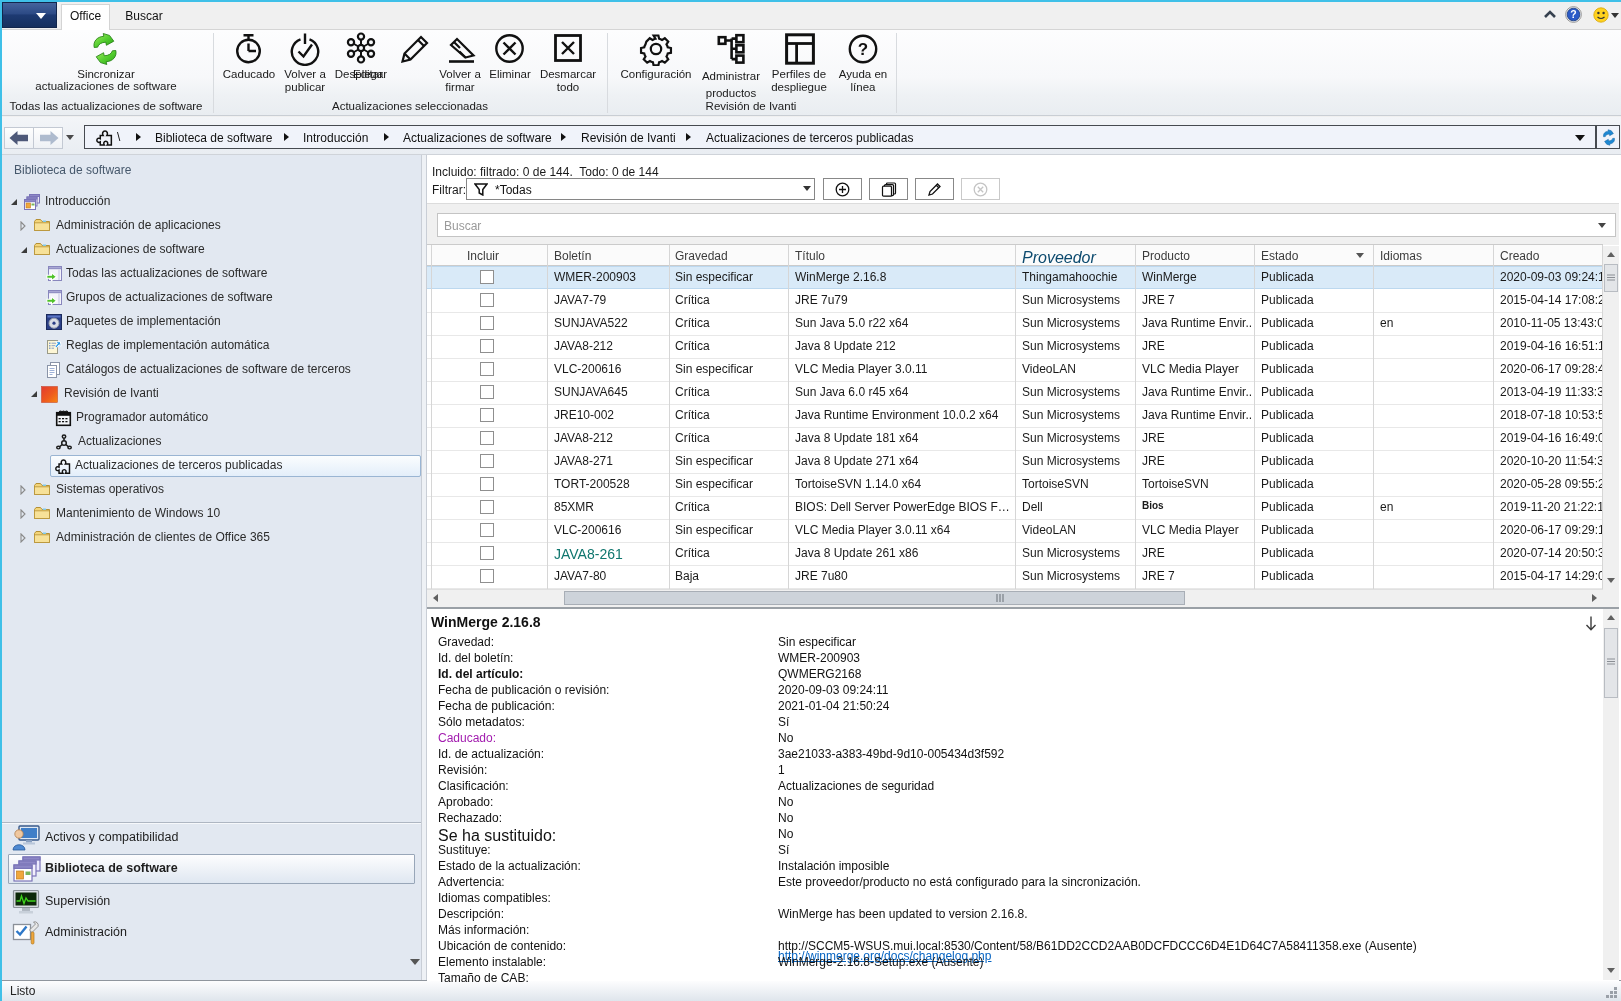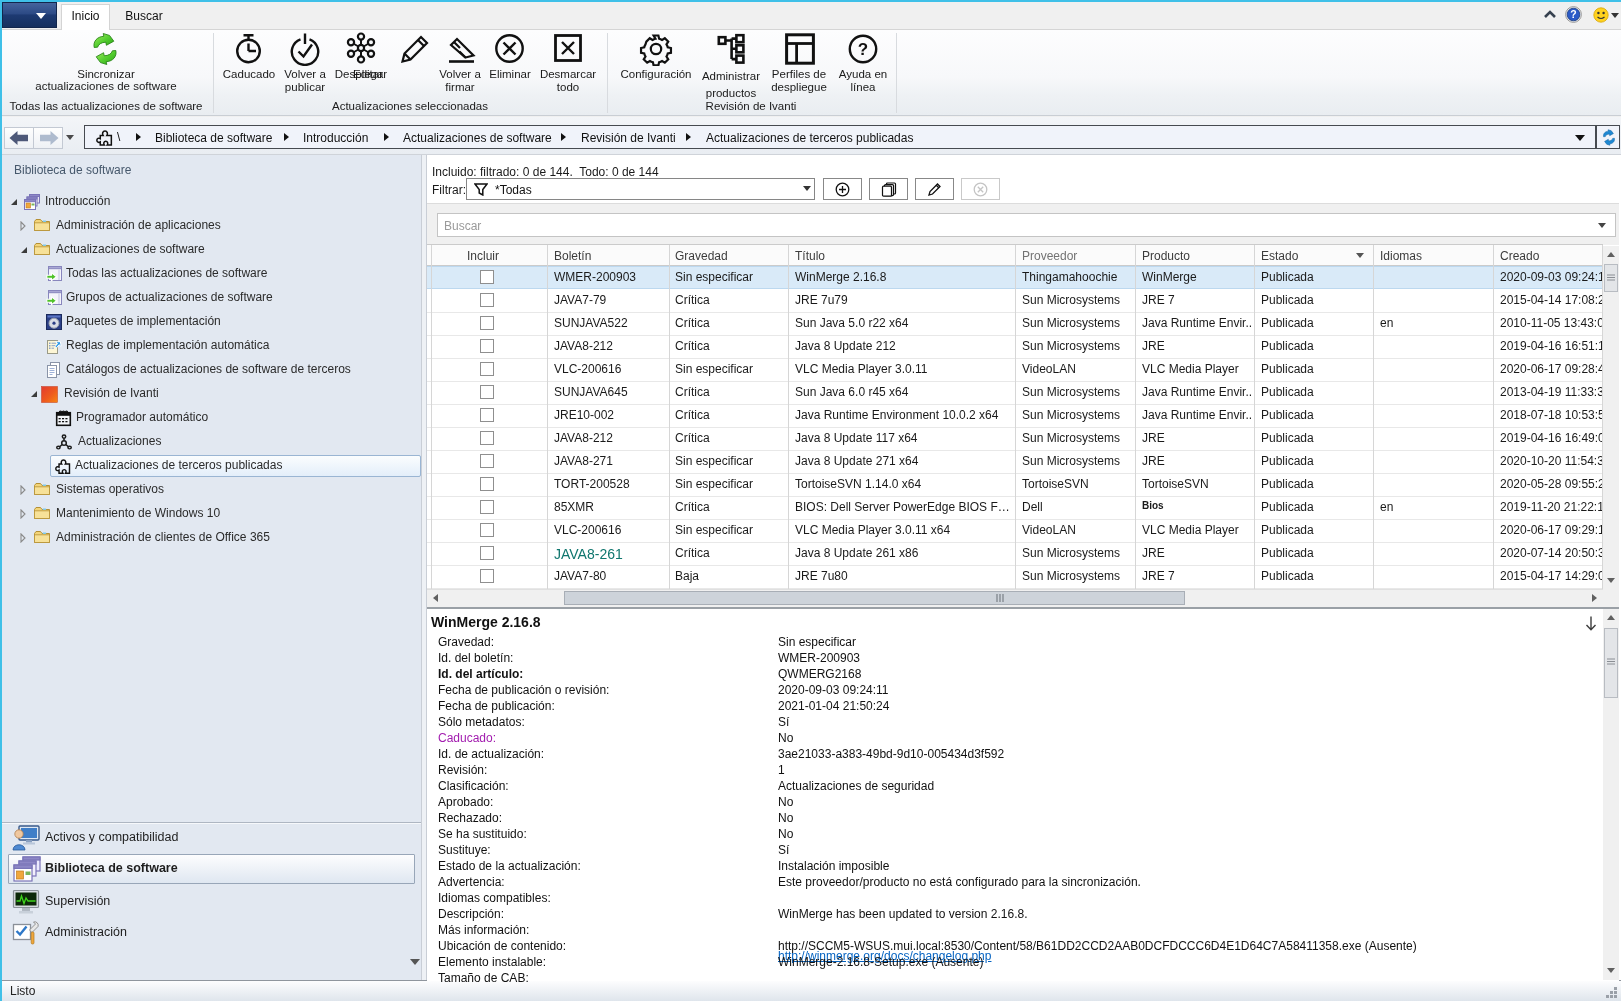--- a/index.html
+++ b/index.html
@@ -7,21 +7,21 @@
 .abs{position:absolute;}
 svg{display:block;}
 </style></head><body>
 <div class="abs" style="left:0;top:0;width:1621px;height:2px;background:#3fc0e8;"></div>
 <div class="abs" style="left:0;top:0;width:2px;height:1001px;background:#3fc0e8;"></div>
 <div class="abs" style="left:1619px;top:155px;width:2px;height:826px;background:#ffffff;"></div>
 <div class="abs" style="left:2px;top:2px;width:1619px;height:28px;background:#f0f0f0;border-bottom:1px solid #d5d5d5;"></div>
 <div class="abs" style="left:2px;top:2px;width:55px;height:26px;background:linear-gradient(180deg,#45639c 0%,#2c4a85 45%,#1d3a72 50%,#16305e 100%);border:1px solid #12264c;"></div>
 <div class="abs" style="left:36px;top:13px;width:0;height:0;border-left:5px solid transparent;border-right:5px solid transparent;border-top:6px solid #fff;"></div>
 <div class="abs" style="left:61px;top:4px;width:49px;height:26px;background:#fff;border:1px solid #d4d4d4;border-bottom:none;"></div>
-<div class="abs" style="left:61px;top:9px;width:49px;height:16px;text-align:center;font-size:12px;color:#111;">Inicio</div>
+<div class="abs" style="left:61px;top:9px;width:49px;height:16px;text-align:center;font-size:12px;color:#111;">Office</div>
 <div class="abs" style="left:118px;top:9px;width:52px;height:16px;text-align:center;font-size:12px;color:#111;">Buscar</div>
 <div class="abs" style="left:1543px;top:10px;width:14px;height:8px;">
     <svg width="14" height="8">
       <path d="M2 7 L7 2 L12 7" stroke="#37414f" stroke-width="2.6" fill="none"></path>
     </svg>
   </div>
 <svg class="abs" style="left:1565px;top:6px;" width="17" height="17">
 <circle cx="8.5" cy="8.5" r="7.9" fill="#e8e8e8" stroke="#9a9a9a" stroke-width="1"></circle>
 <circle cx="8.5" cy="8.5" r="6.3" fill="#2b5bc7" stroke="#17397e" stroke-width="0.8"></circle>
 <text x="8.5" y="12" font-size="10.5" font-weight="bold" fill="#fff" text-anchor="middle" font-family="Liberation Sans">?</text>
@@ -457,21 +457,21 @@
   </div>
 <div class="abs" style="left:427px;top:203px;width:1192px;height:42px;background:#f0f0f0;border-top:1px solid #dcdcdc;"></div>
 <div class="abs" style="left:437px;top:213px;width:1179px;height:24px;background:#fff;border:1px solid #c4c4c4;"></div>
 <div class="abs" style="left:444px;top:219px;font-size:12px;color:#9a9a9a;">Buscar</div>
 <div class="abs" style="left:1598px;top:223px;width:0;height:0;border-left:4.5px solid transparent;border-right:4.5px solid transparent;border-top:5px solid #444;"></div>
 <div class="abs" style="left:427px;top:244px;width:1176px;height:22px;background:#fbfbfb;border-top:1px solid #cbcbcb;border-bottom:1px solid #cbcbcb;"></div>
 <div class="abs" style="left:467px;top:249px;font-size:12px;color:#3c3c3c;">Incluir</div>
 <div class="abs" style="left:554px;top:249px;font-size:12px;color:#3c3c3c;white-space:nowrap;">Boletín</div>
 <div class="abs" style="left:675px;top:249px;font-size:12px;color:#3c3c3c;white-space:nowrap;">Gravedad</div>
 <div class="abs" style="left:795px;top:249px;font-size:12px;color:#3c3c3c;white-space:nowrap;">Título</div>
-<div class="abs" style="left:1022px;top:249px;font-size:12px;color:#737373;white-space:nowrap;">Proveedor</div>
+<div class="abs" style="left:1022px;top:249px;font-size:16px;color:#0c4a6e;white-space:nowrap;font-style:italic;">Proveedor</div>
 <div class="abs" style="left:1142px;top:249px;font-size:12px;color:#3c3c3c;white-space:nowrap;">Producto</div>
 <div class="abs" style="left:1261px;top:249px;font-size:12px;color:#3c3c3c;white-space:nowrap;">Estado</div>
 <div class="abs" style="left:1380px;top:249px;font-size:12px;color:#3c3c3c;white-space:nowrap;">Idiomas</div>
 <div class="abs" style="left:1500px;top:249px;font-size:12px;color:#3c3c3c;white-space:nowrap;">Creado</div>
 <div class="abs" style="left:1356px;top:253px;width:0;height:0;border-left:4.5px solid transparent;border-right:4.5px solid transparent;border-top:5px solid #555;"></div>
 <div class="abs" style="left:427px;top:266px;width:1176px;height:23px;background:#d9eaf8;border-top:1px solid #bcd8ef;border-bottom:1px solid #bcd8ef;"></div>
 <div class="abs" style="left:480px;top:270px;width:14px;height:14px;background:#fff;border:1px solid #8f8f8f;"></div>
 <div class="abs" style="left:554px;top:270px;width:110px;overflow:hidden;font-size:12px;color:#1a1a1a;white-space:nowrap;">WMER-200903</div>
 <div class="abs" style="left:675px;top:270px;width:108px;overflow:hidden;font-size:12px;color:#1a1a1a;white-space:nowrap;">Sin especificar</div>
 <div class="abs" style="left:795px;top:270px;width:215px;overflow:hidden;font-size:12px;color:#1a1a1a;white-space:nowrap;">WinMerge 2.16.8</div>
@@ -530,21 +530,21 @@
 <div class="abs" style="left:675px;top:408px;width:108px;overflow:hidden;font-size:12px;color:#1a1a1a;white-space:nowrap;">Crítica</div>
 <div class="abs" style="left:795px;top:408px;width:215px;overflow:hidden;font-size:12px;color:#1a1a1a;white-space:nowrap;">Java Runtime Environment 10.0.2 x64</div>
 <div class="abs" style="left:1022px;top:408px;width:108px;overflow:hidden;font-size:12px;color:#1a1a1a;white-space:nowrap;">Sun Microsystems</div>
 <div class="abs" style="left:1142px;top:408px;width:110px;overflow:hidden;font-size:12px;color:#1a1a1a;white-space:nowrap;">Java Runtime Envir...</div>
 <div class="abs" style="left:1261px;top:408px;width:107px;overflow:hidden;font-size:12px;color:#1a1a1a;white-space:nowrap;">Publicada</div>
 <div class="abs" style="left:1500px;top:408px;width:103px;overflow:hidden;font-size:12px;color:#1a1a1a;white-space:nowrap;">2018-07-18 10:53:50</div>
 <div class="abs" style="left:427px;top:427px;width:1176px;height:1px;background:#e8e8e8;"></div>
 <div class="abs" style="left:480px;top:431px;width:14px;height:14px;background:#fff;border:1px solid #8f8f8f;"></div>
 <div class="abs" style="left:554px;top:431px;width:110px;overflow:hidden;font-size:12px;color:#1a1a1a;white-space:nowrap;">JAVA8-212</div>
 <div class="abs" style="left:675px;top:431px;width:108px;overflow:hidden;font-size:12px;color:#1a1a1a;white-space:nowrap;">Crítica</div>
-<div class="abs" style="left:795px;top:431px;width:215px;overflow:hidden;font-size:12px;color:#1a1a1a;white-space:nowrap;">Java 8 Update 117 x64</div>
+<div class="abs" style="left:795px;top:431px;width:215px;overflow:hidden;font-size:12px;color:#1a1a1a;white-space:nowrap;">Java 8 Update 181 x64</div>
 <div class="abs" style="left:1022px;top:431px;width:108px;overflow:hidden;font-size:12px;color:#1a1a1a;white-space:nowrap;">Sun Microsystems</div>
 <div class="abs" style="left:1142px;top:431px;width:110px;overflow:hidden;font-size:12px;color:#1a1a1a;white-space:nowrap;">JRE</div>
 <div class="abs" style="left:1261px;top:431px;width:107px;overflow:hidden;font-size:12px;color:#1a1a1a;white-space:nowrap;">Publicada</div>
 <div class="abs" style="left:1500px;top:431px;width:103px;overflow:hidden;font-size:12px;color:#1a1a1a;white-space:nowrap;">2019-04-16 16:49:03</div>
 <div class="abs" style="left:427px;top:450px;width:1176px;height:1px;background:#e8e8e8;"></div>
 <div class="abs" style="left:480px;top:454px;width:14px;height:14px;background:#fff;border:1px solid #8f8f8f;"></div>
 <div class="abs" style="left:554px;top:454px;width:110px;overflow:hidden;font-size:12px;color:#1a1a1a;white-space:nowrap;">JAVA8-271</div>
 <div class="abs" style="left:675px;top:454px;width:108px;overflow:hidden;font-size:12px;color:#1a1a1a;white-space:nowrap;">Sin especificar</div>
 <div class="abs" style="left:795px;top:454px;width:215px;overflow:hidden;font-size:12px;color:#1a1a1a;white-space:nowrap;">Java 8 Update 271 x64</div>
 <div class="abs" style="left:1022px;top:454px;width:108px;overflow:hidden;font-size:12px;color:#1a1a1a;white-space:nowrap;">Sun Microsystems</div>
@@ -651,21 +651,21 @@
 <div class="abs" style="left:438px;top:747px;font-size:12px;color:#111;white-space:nowrap;">Id. de actualización:</div>
 <div class="abs" style="left:778px;top:747px;font-size:12px;color:#111;white-space:nowrap;">3ae21033-a383-49bd-9d10-005434d3f592</div>
 <div class="abs" style="left:438px;top:763px;font-size:12px;color:#111;white-space:nowrap;">Revisión:</div>
 <div class="abs" style="left:778px;top:763px;font-size:12px;color:#111;white-space:nowrap;">1</div>
 <div class="abs" style="left:438px;top:779px;font-size:12px;color:#111;white-space:nowrap;">Clasificación:</div>
 <div class="abs" style="left:778px;top:779px;font-size:12px;color:#111;white-space:nowrap;">Actualizaciones de seguridad</div>
 <div class="abs" style="left:438px;top:795px;font-size:12px;color:#111;white-space:nowrap;">Aprobado:</div>
 <div class="abs" style="left:778px;top:795px;font-size:12px;color:#111;white-space:nowrap;">No</div>
 <div class="abs" style="left:438px;top:811px;font-size:12px;color:#111;white-space:nowrap;">Rechazado:</div>
 <div class="abs" style="left:778px;top:811px;font-size:12px;color:#111;white-space:nowrap;">No</div>
-<div class="abs" style="left:438px;top:827px;font-size:12px;color:#111;white-space:nowrap;">Se ha sustituido:</div>
+<div class="abs" style="left:438px;top:827px;font-size:16px;color:#111;white-space:nowrap;">Se ha sustituido:</div>
 <div class="abs" style="left:778px;top:827px;font-size:12px;color:#111;white-space:nowrap;">No</div>
 <div class="abs" style="left:438px;top:843px;font-size:12px;color:#111;white-space:nowrap;">Sustituye:</div>
 <div class="abs" style="left:778px;top:843px;font-size:12px;color:#111;white-space:nowrap;">Sí</div>
 <div class="abs" style="left:438px;top:859px;font-size:12px;color:#111;white-space:nowrap;">Estado de la actualización:</div>
 <div class="abs" style="left:778px;top:859px;font-size:12px;color:#111;white-space:nowrap;">Instalación imposible</div>
 <div class="abs" style="left:438px;top:875px;font-size:12px;color:#111;white-space:nowrap;">Advertencia:</div>
 <div class="abs" style="left:778px;top:875px;font-size:12px;color:#111;white-space:nowrap;">Este proveedor/producto no está configurado para la sincronización.</div>
 <div class="abs" style="left:438px;top:891px;font-size:12px;color:#111;white-space:nowrap;">Idiomas compatibles:</div>
 <div class="abs" style="left:438px;top:907px;font-size:12px;color:#111;white-space:nowrap;">Descripción:</div>
 <div class="abs" style="left:778px;top:907px;font-size:12px;color:#111;white-space:nowrap;">WinMerge has been updated to version 2.16.8.</div>

